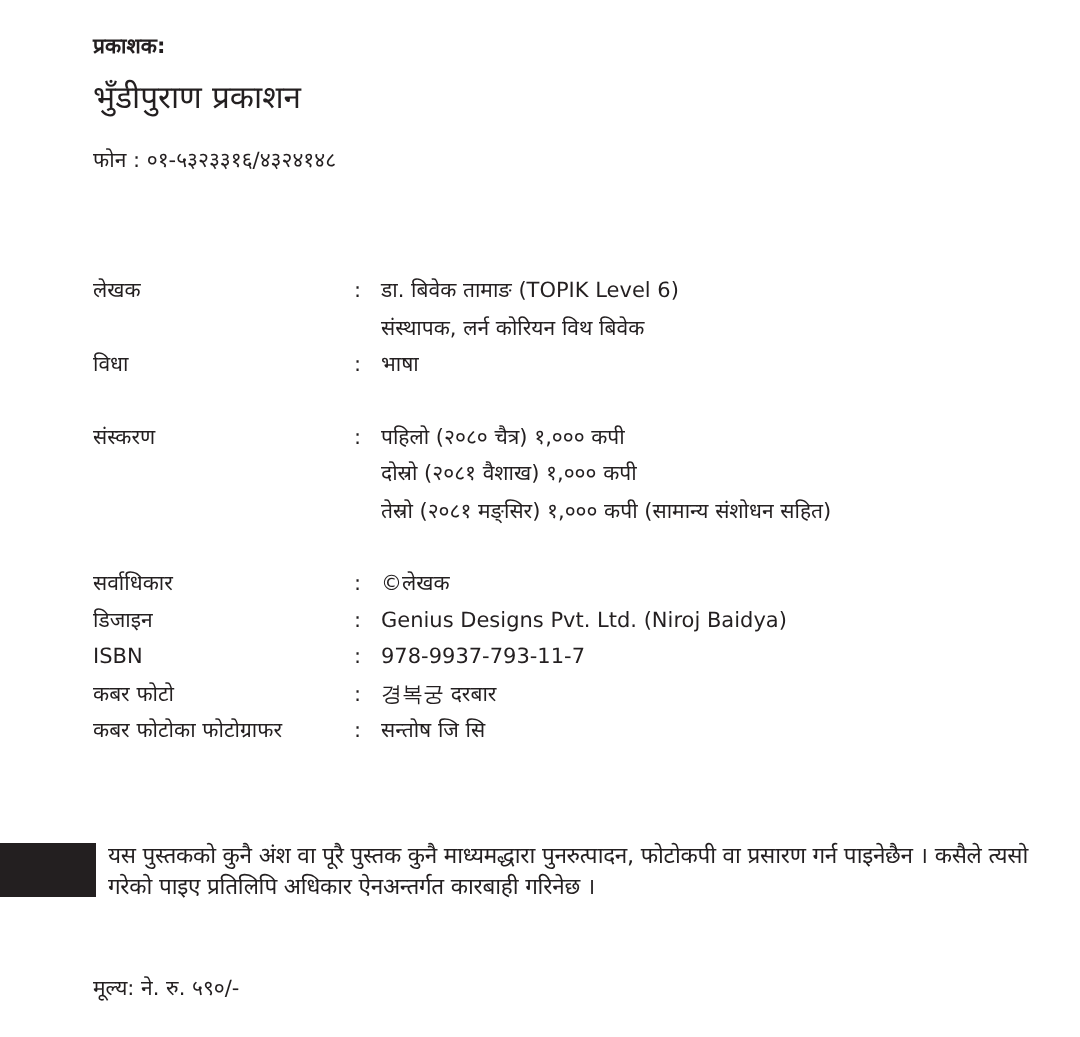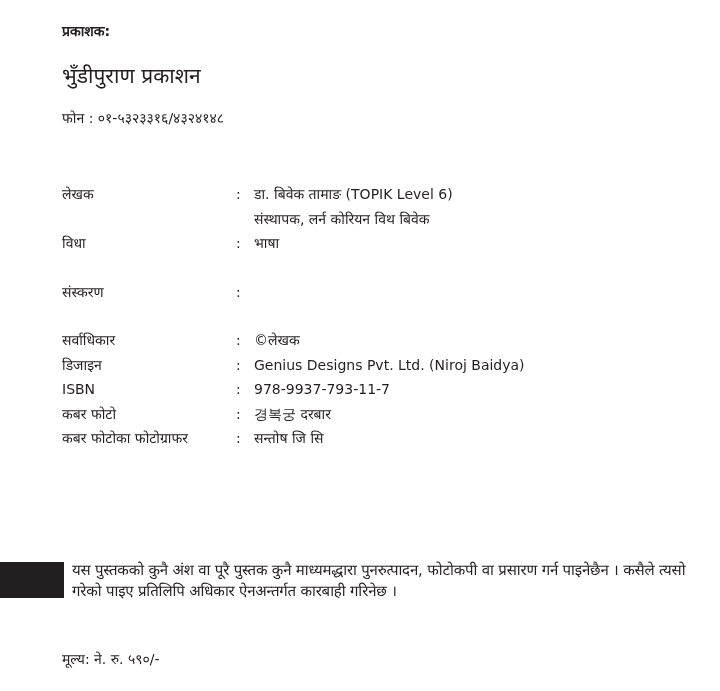--- a/index.html
+++ b/index.html
@@ -11,21 +11,21 @@
       font-family: "DejaVu Sans", "Liberation Sans", sans-serif;
       position: relative;
       overflow: hidden;
     }
     .publisher-block {
       position: absolute;
       left: 62px;
       top: 22px;
     }
     .publisher-label { font-size: 14px; line-height: 18px; font-weight: bold; }
-    .publisher-name { font-size: 21px; line-height: 26px; margin-top: 23px; font-weight: 500; }
+    .publisher-name { font-size: 21px; line-height: 26px; margin-top: 12px; font-weight: 500; }
     .publisher-address { font-size: 14px; line-height: 18px; margin-top: 4px; }
     .publisher-phone { font-size: 14px; line-height: 18px; margin-top: 20px; }
 
     .details {
       position: absolute;
       left: 62px;
       top: 170px;
       width: 620px;
       margin-top: 12px;
     }
@@ -90,20 +90,25 @@
     <div class="values">
       <div>भाषा</div>
     </div>
   </div>
 
   <div class="gap"></div>
 
   <div class="row">
     <div class="label">संस्करण</div>
     <div class="colon">:</div>
+    <div class="values">
+      <div>पहिलो (२०८० चैत्र) १,००० कपी</div>
+      <div>दोस्रो (२०८१ वैशाख) १,००० कपी</div>
+      <div>तेस्रो (२०८१ मङ्सिर) १,००० कपी (सामान्य संशोधन सहित)</div>
+    </div>
   </div>
 
   <div class="gap"></div>
 
   <div class="row">
     <div class="label">सर्वाधिकार</div>
     <div class="colon">:</div>
     <div class="values">
       <div>©लेखक</div>
     </div>

